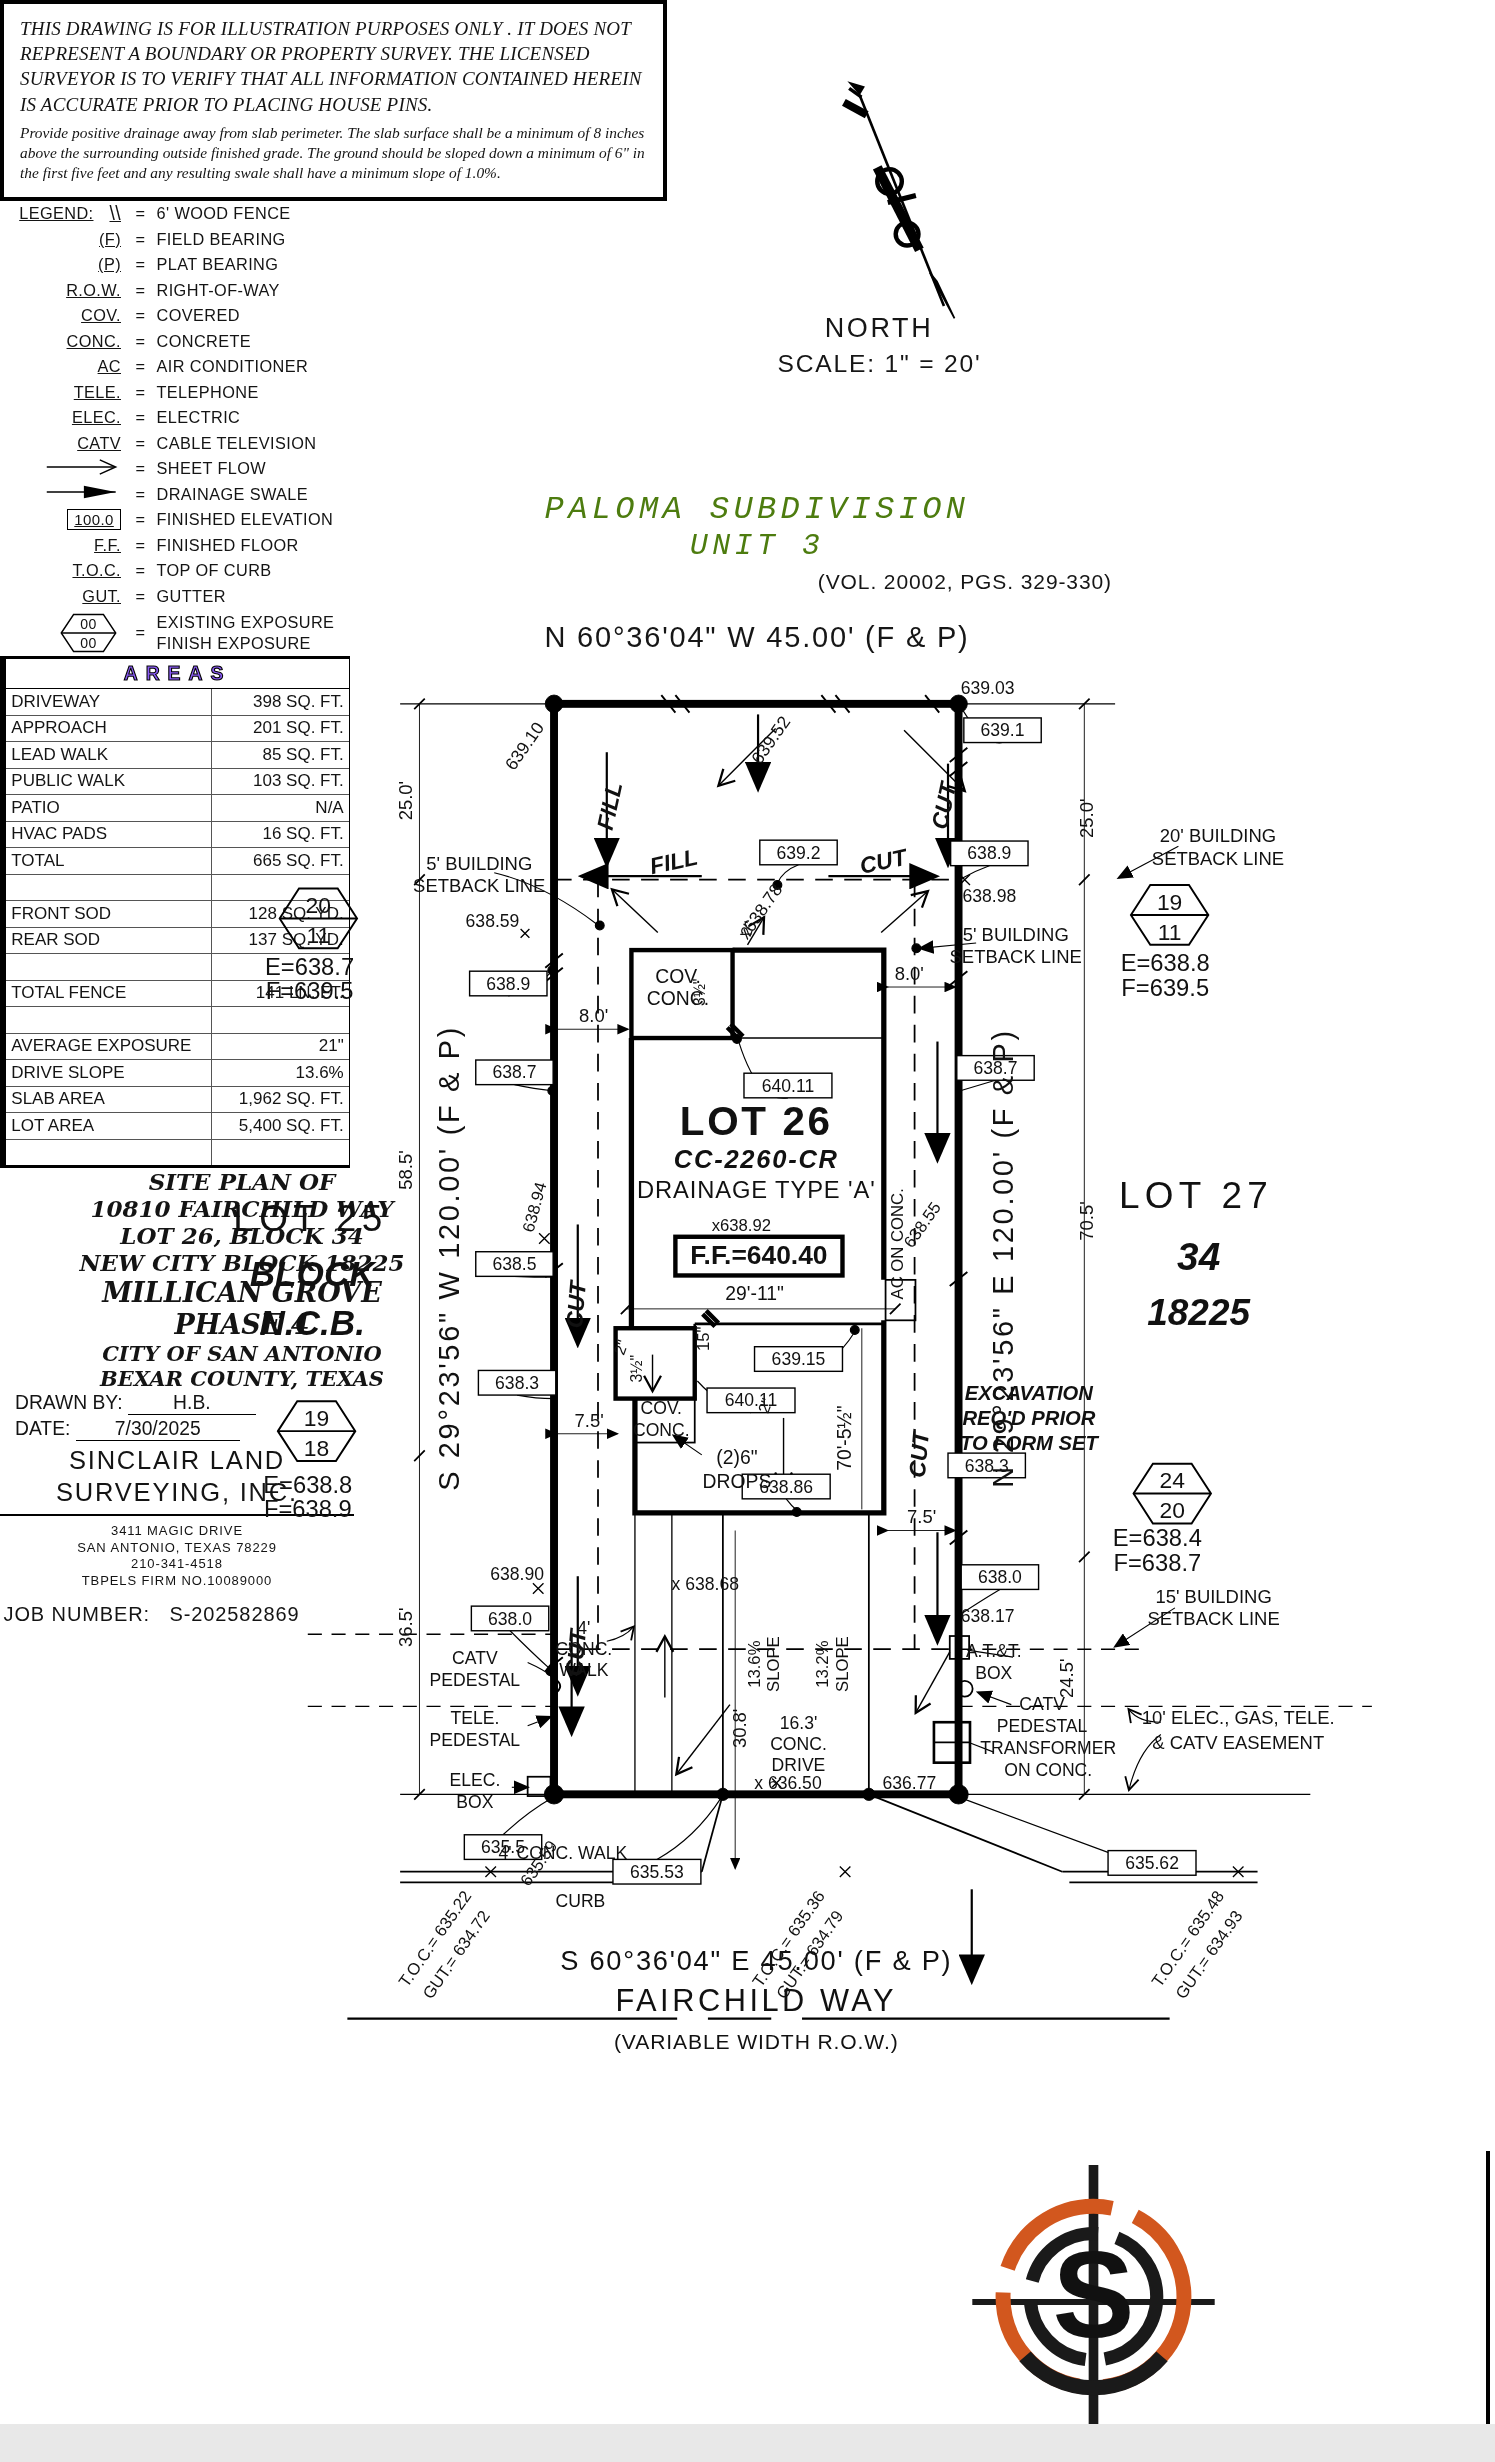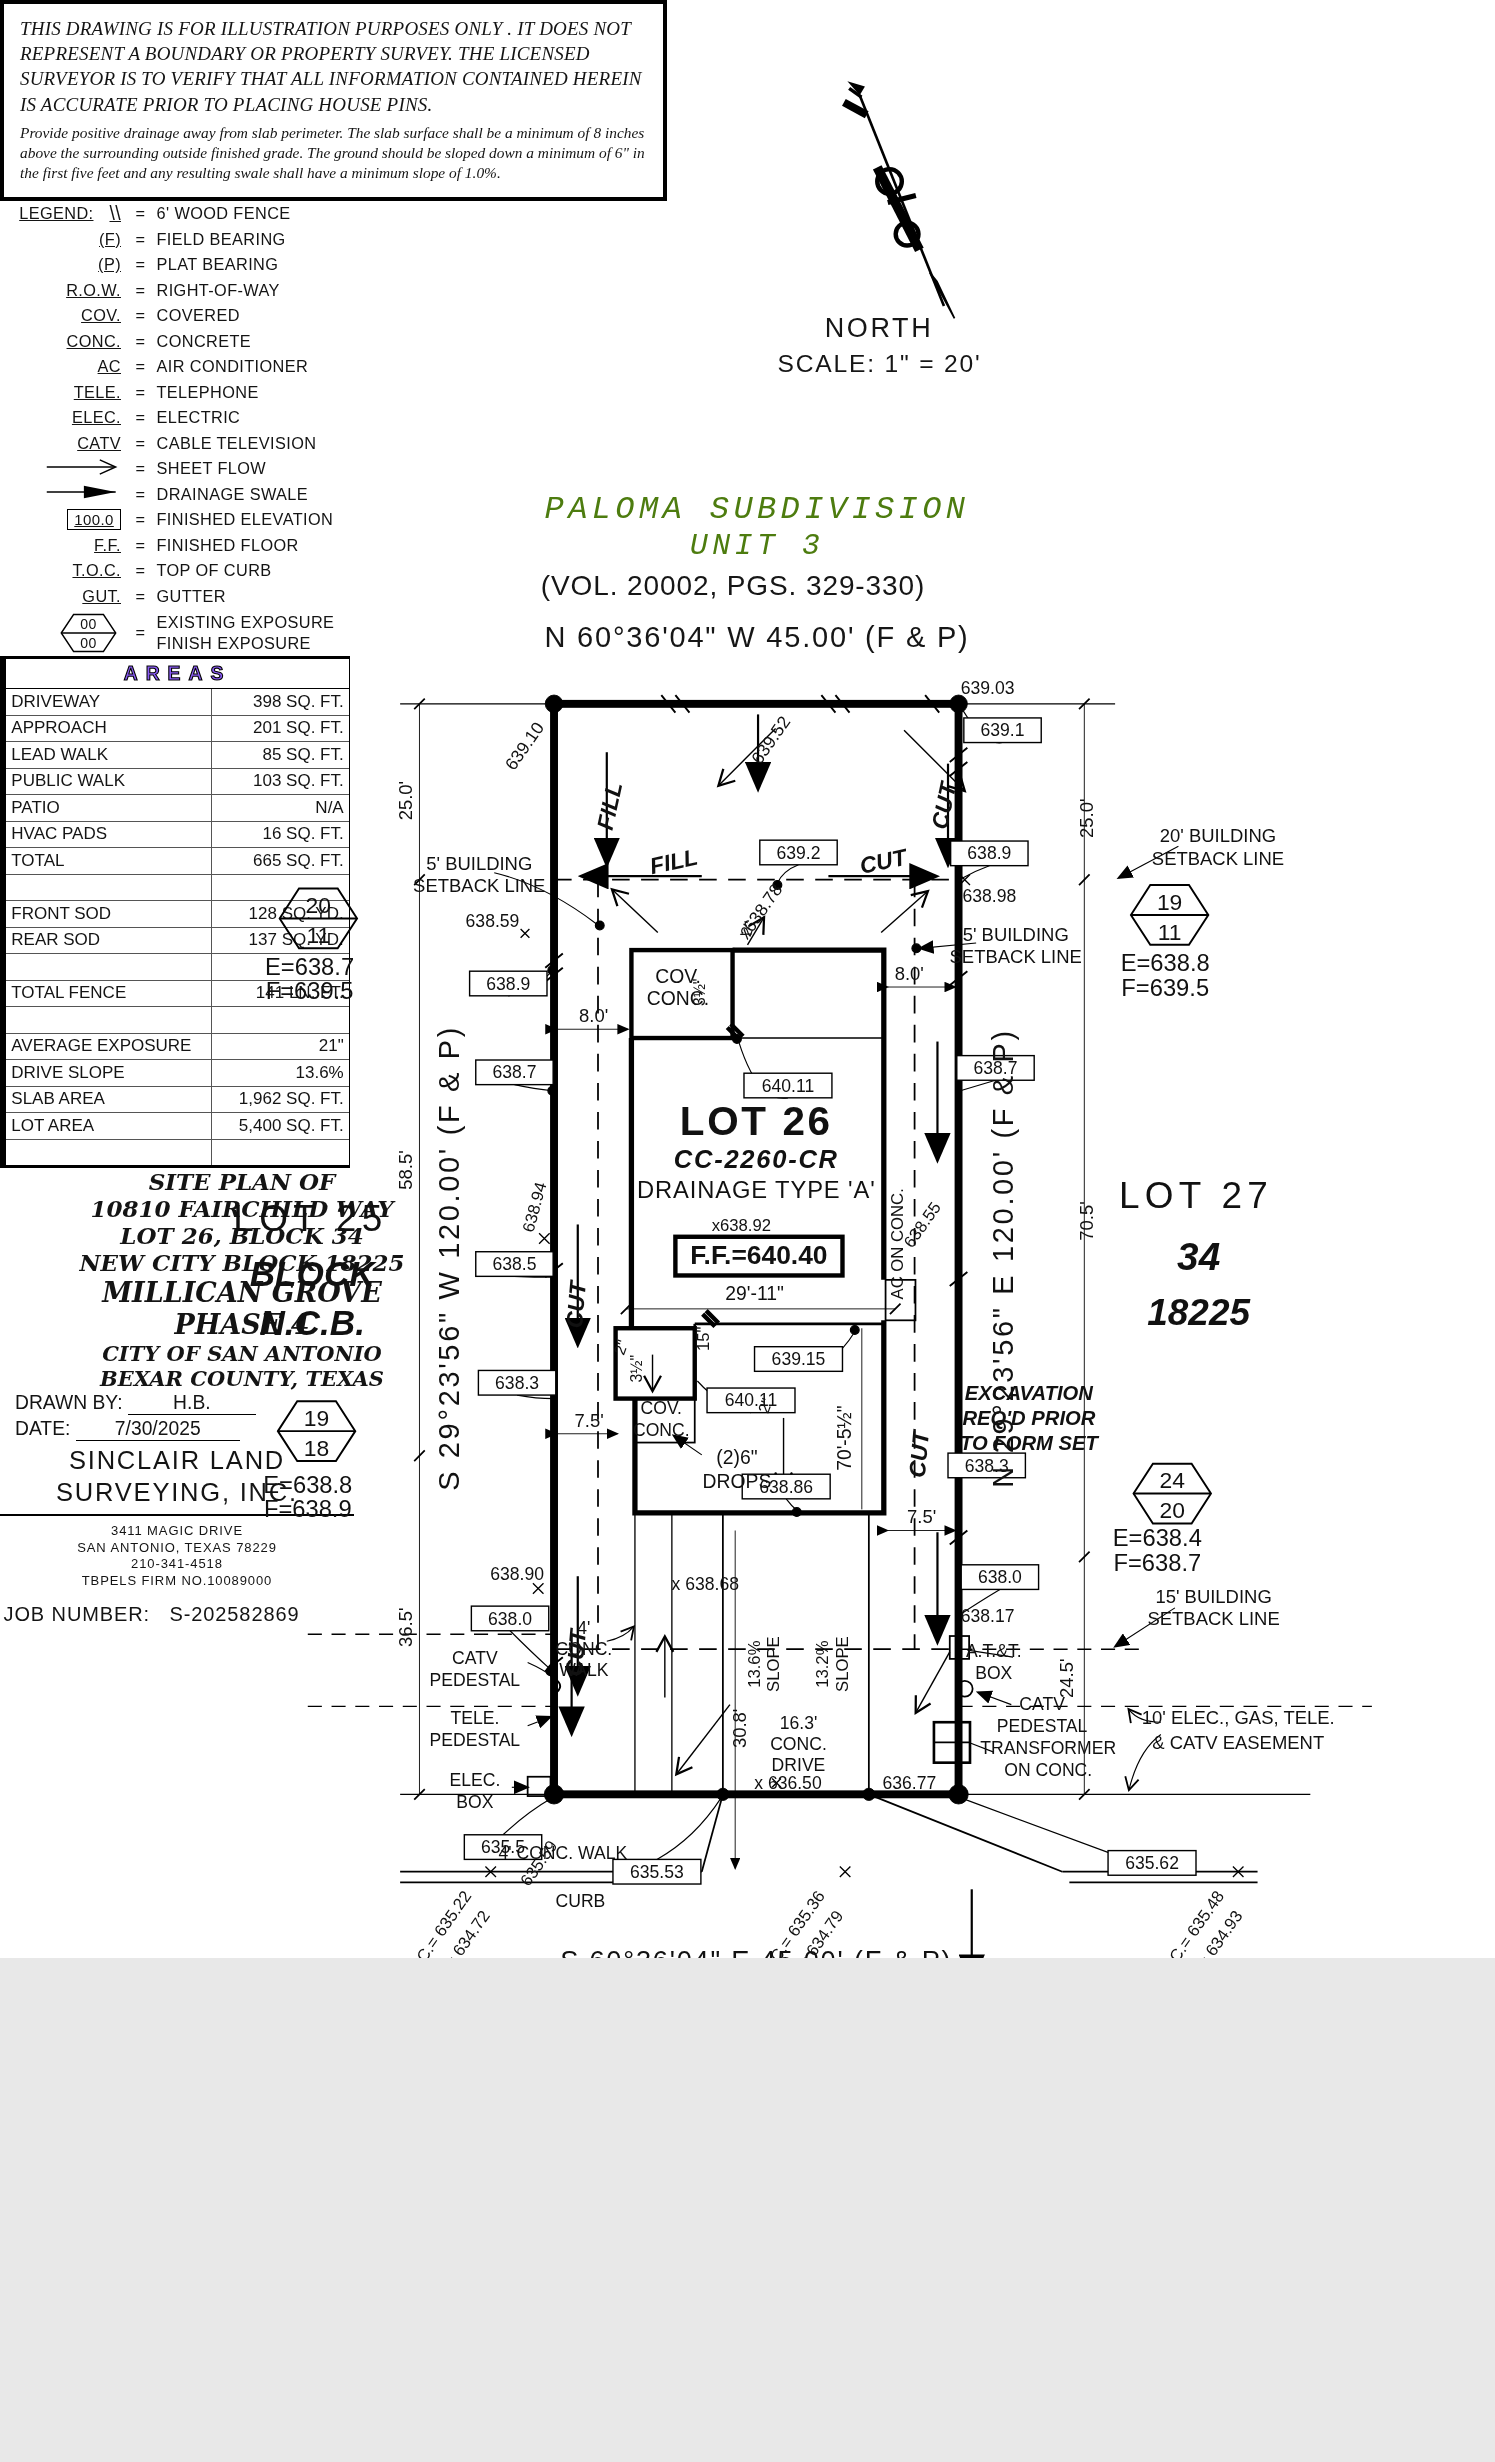--- a/index.html
+++ b/index.html
@@ -1,16 +1,16 @@
 <!DOCTYPE html>
 <html style="font-size:14px"><head>
 <meta charset="utf-8">
 <style>
   html,body{margin:0;padding:0;background:#e8e8e8;}
-  #page{position:relative;width:1495px;height:1958px;background:#ffffff;overflow:hidden;
+  #page{position:relative;width:1495px;height:2424px;background:#ffffff;overflow:hidden;
         font-family:"Liberation Sans",sans-serif;color:#141414;}
   .abs{position:absolute;}
   .t{position:absolute;white-space:nowrap;color:#161616;}
   
   #disclaimer{left:26px;top:51px;width:667px;height:201px;border:4.4px solid #000;
               box-sizing:border-box;padding:12.3px 16px;font-family:"Liberation Serif",serif;}
   #disclaimer .p1{font-style:italic;font-size:19px;line-height:1.32;letter-spacing:0.2px;}
   #disclaimer .p2{font-style:italic;font-size:15.4px;line-height:1.3;margin-top:6.2px;}
   
   #legend{left:1093px;top:58px;width:396px;}
@@ -176,21 +176,21 @@
       <span class="leq">=</span>
       <span class="ldesc" style="line-height:1.25;">
         <div>EXISTING EXPOSURE</div>
         <div>FINISH EXPOSURE</div>
       </span>
     </div>
   </div>
 
   <div class="t gray-title" style="left:405px;top:491px;width:704px;text-align:center;font-size:32px;">PALOMA SUBDIVISION</div>
   <div class="t gray-title" style="left:405px;top:529px;width:704px;text-align:center;font-size:30px;">UNIT 3</div>
-  <div class="t" style="left:381px;top:570px;width:704px;text-align:center;font-size:28px;letter-spacing:0.9px;">(VOL. 20002, PGS. 329-330)</div>
+  <div class="t" style="left:408px;top:570px;width:704px;text-align:right;font-size:21px;letter-spacing:0.9px;">(VOL. 20002, PGS. 329-330)</div>
   <div class="t" style="left:405px;top:621px;width:704px;text-align:center;font-size:29px;letter-spacing:1.8px;">N 60°36'04" W 45.00' (F &amp; P)</div>
 
   <svg class="abs" style="left:0;top:651px;" width="1495" height="1460" viewBox="0 740 1700 1660">
     <defs>
       <marker id="mf" markerWidth="14" markerHeight="12" refX="12" refY="6" orient="auto">
           <path d="M0,0 L14,6 L0,12 Z" fill="#000"></path>
         </marker>
       <marker id="mo" markerWidth="14" markerHeight="14" refX="11" refY="7" orient="auto">
           <path d="M1,1 L12,7 L1,13" fill="none" stroke="#000" stroke-width="1.6"></path>
         </marker>

